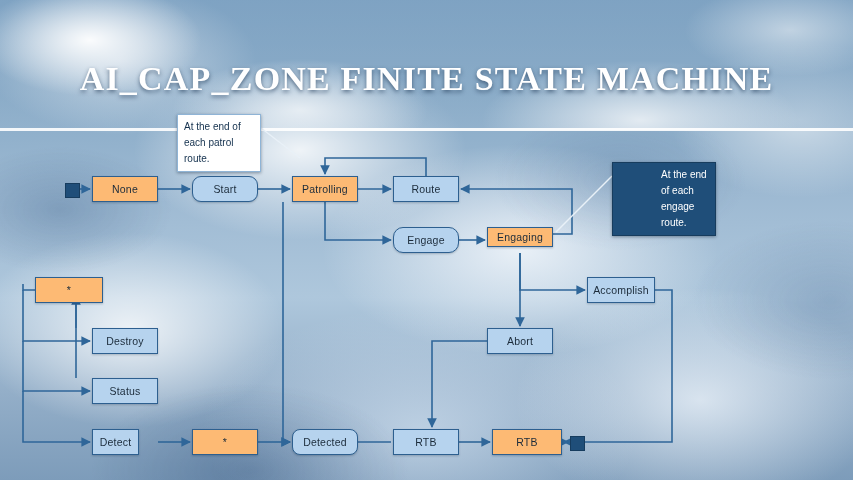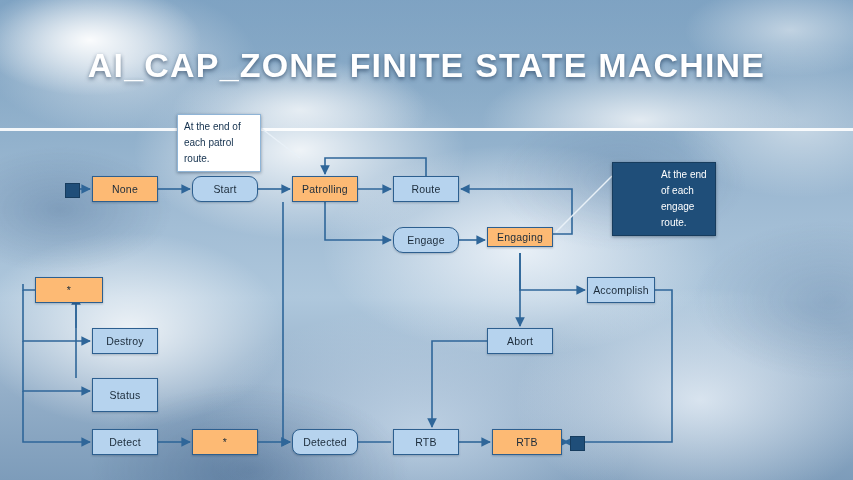--- a/index.html
+++ b/index.html
@@ -52,28 +52,29 @@
     position: absolute; inset: 0;
     background:
       radial-gradient(ellipse 180px 90px at 90px 40px, rgba(255,255,255,0.95) 0%, rgba(255,255,255,0) 62%),
       radial-gradient(ellipse 200px 80px at 300px 110px, rgba(255,255,255,0.7) 0%, rgba(255,255,255,0) 64%),
       radial-gradient(ellipse 240px 90px at 640px 120px, rgba(255,255,255,0.75) 0%, rgba(255,255,255,0) 66%),
       radial-gradient(ellipse 160px 70px at 790px 30px, rgba(255,255,255,0.5) 0%, rgba(255,255,255,0) 66%);
   }
   .title {
     position: absolute;
     left: 0; right: 0;
-    top: 46px;
+    top: 60px;
     text-align: center;
     color: #ffffff;
     font-size: 34px;
     font-weight: bold;
     letter-spacing: 1.2px;
     text-shadow: 0 2px 4px rgba(30,55,85,0.65);
     white-space: nowrap;
+    font-family: Liberation Serif, serif;
   }
   .banner-line {
     position: absolute;
     left: 0; top: 128px;
     width: 853px; height: 3px;
     background: rgba(255,255,255,0.9);
   }
   
   svg.wires {
     position: absolute;
@@ -207,22 +208,22 @@
   <div class="node fill-white" style="left:92px; top:176px; width:66px; height:26px;">None</div>
   <div class="node fill-blue" style="left:192px; top:176px; width:66px; height:26px;border-radius:9px;">Start</div>
   <div class="node fill-white" style="left:292px; top:176px; width:66px; height:26px;">Patrolling</div>
   <div class="node fill-blue" style="left:393px; top:176px; width:66px; height:26px;">Route</div>
   <div class="node fill-blue" style="left:393px; top:227px; width:66px; height:26px;border-radius:10px;">Engage</div>
   <div class="node fill-white" style="left:487px; top:227px; width:66px; height:20px;">Engaging</div>
   <div class="node fill-blue" style="left:587px; top:277px; width:68px; height:26px;">Accomplish</div>
   <div class="node fill-blue" style="left:487px; top:328px; width:66px; height:26px;">Abort</div>
   <div class="node fill-white" style="left:35px; top:277px; width:68px; height:26px;">*</div>
   <div class="node fill-blue" style="left:92px; top:328px; width:66px; height:26px;">Destroy</div>
-  <div class="node fill-blue" style="left:92px; top:378px; width:66px; height:34px;">Status</div>
-  <div class="node fill-blue" style="left:92px; top:429px; width:66px; height:26px;">Detect</div>
+  <div class="node fill-blue" style="left:92px; top:378px; width:66px; height:26px;">Status</div>
+  <div class="node fill-blue" style="left:92px; top:429px; width:47px; height:26px;">Detect</div>
   <div class="node fill-white" style="left:192px; top:429px; width:66px; height:26px;">*</div>
   <div class="node fill-blue" style="left:292px; top:429px; width:66px; height:26px;border-radius:8px;">Detected</div>
   <div class="node fill-blue" style="left:393px; top:429px; width:66px; height:26px;">RTB</div>
   <div class="node fill-white" style="left:492px; top:429px; width:70px; height:26px;">RTB</div>
 
   <div class="callout light" style="left:177px; top:114px; width:84px;">At the end of each patrol route.</div>
   <div class="callout" style="left:612px; top:162px; width:104px;padding-left:48px;">At the end of each engage route.</div>
 
 </div>
 

